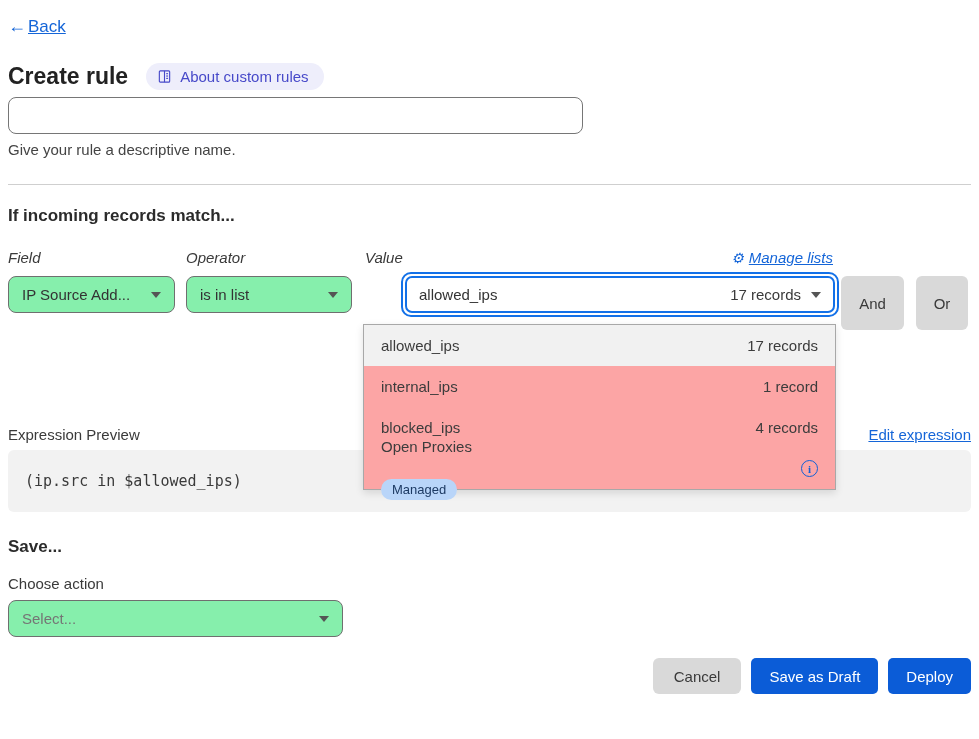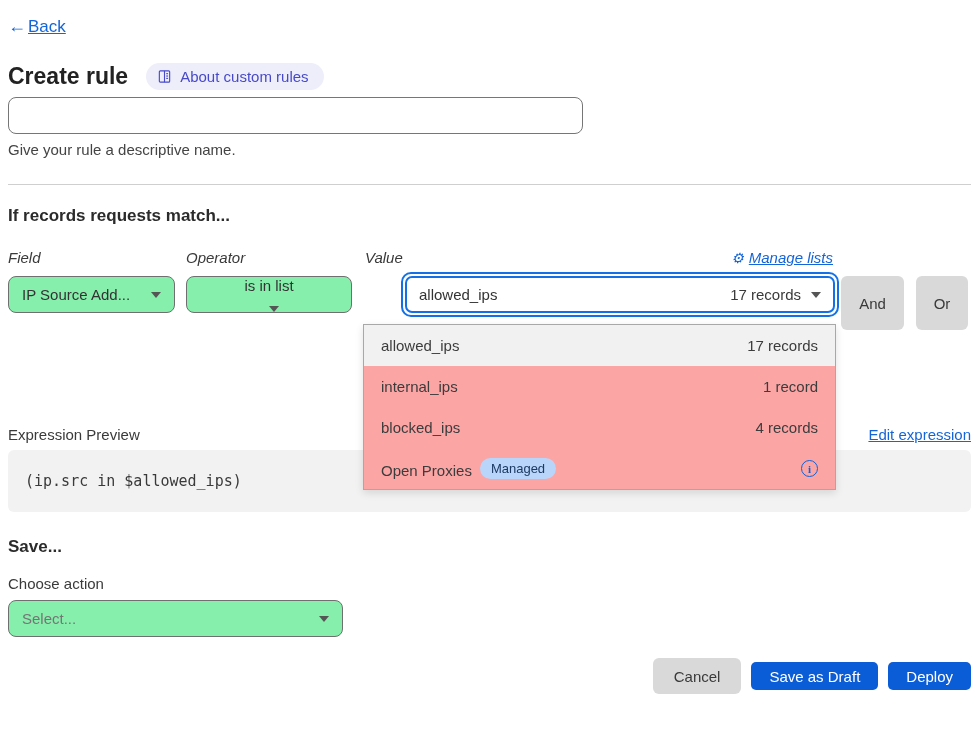--- a/index.html
+++ b/index.html
@@ -147,21 +147,21 @@
   }
   .chevron {
     width: 0; height: 0;
     border-left: 5px solid transparent;
     border-right: 5px solid transparent;
     border-top: 6px solid #555;
     margin-left: 10px;
     flex: none;
   }
   .field-select { width: 167px; margin-right: 11px; margin-top: 4px; }
-  .operator-select { width: 166px; margin-right: 5px; margin-top: 4px; flex-direction: column; }
+  .operator-select { width: 166px; margin-right: 5px; margin-top: 4px; }
 
   .value-col { position: relative; width: 482px; padding-left: 44px; }
   .value-ring {
     border: 2px solid #1371e8;
     border-radius: 10px;
     padding: 2px;
     background: #fff;
   }
   .value-select {
     width: 100%;
@@ -208,21 +208,21 @@
     display: flex;
     align-items: center;
     justify-content: space-between;
     padding: 0 17px;
     font-size: 15px;
     color: #3c3c3c;
     cursor: pointer;
     background: #fca5a5;
   }
   .dd-row.selected { background: #f1f1f1; }
-  .dd-left { display: flex; align-items: flex-end; gap: 8px; }
+  .dd-left { display: flex; align-items: flex-start; gap: 24px; flex-direction: column; }
   .managed-badge {
     background: #b9d5f9;
     color: #1d3a63;
     font-size: 13px;
     border-radius: 999px;
     padding: 3px 11px;
   }
   .info-icon {
     width: 17px; height: 17px;
     border: 1.5px solid #1160d6;
@@ -286,21 +286,21 @@
     padding: 0 21px;
     background: #d9d9d9;
     color: #3a3a3a;
     border: none;
     border-radius: 6px;
     font-size: 15px;
     font-family: Liberation Sans, sans-serif;
     cursor: pointer;
   }
   .primary-btn {
-    height: 28px;
+    height: 36px;
     padding: 0 18px;
     background: #0b5cd7;
     color: #fff;
     border: none;
     border-radius: 5px;
     font-size: 15px;
     font-family: "Liberation Sans", sans-serif;
     cursor: pointer;
   }
 </style>
@@ -332,21 +332,21 @@
     </a>
   </div>
 
   
   <input class="rule-name-input" type="text" value="" style="">
   <div class="helper-text">Give your rule a descriptive name.</div>
 
   <hr class="divider">
 
   
-  <h2 class="section-heading">If records requests match...</h2>
+  <h2 class="section-heading">If incoming records match...</h2>
 
   <div class="cond-labels">
     <div class="lbl-field">Field</div>
     <div class="lbl-operator">Operator</div>
     <div class="lbl-value-zone">
       <span>Value</span>
       <a class="manage-lists">
         <span class="gear">⚙</span>
         <span class="manage-text">Manage lists</span>
       </a>

